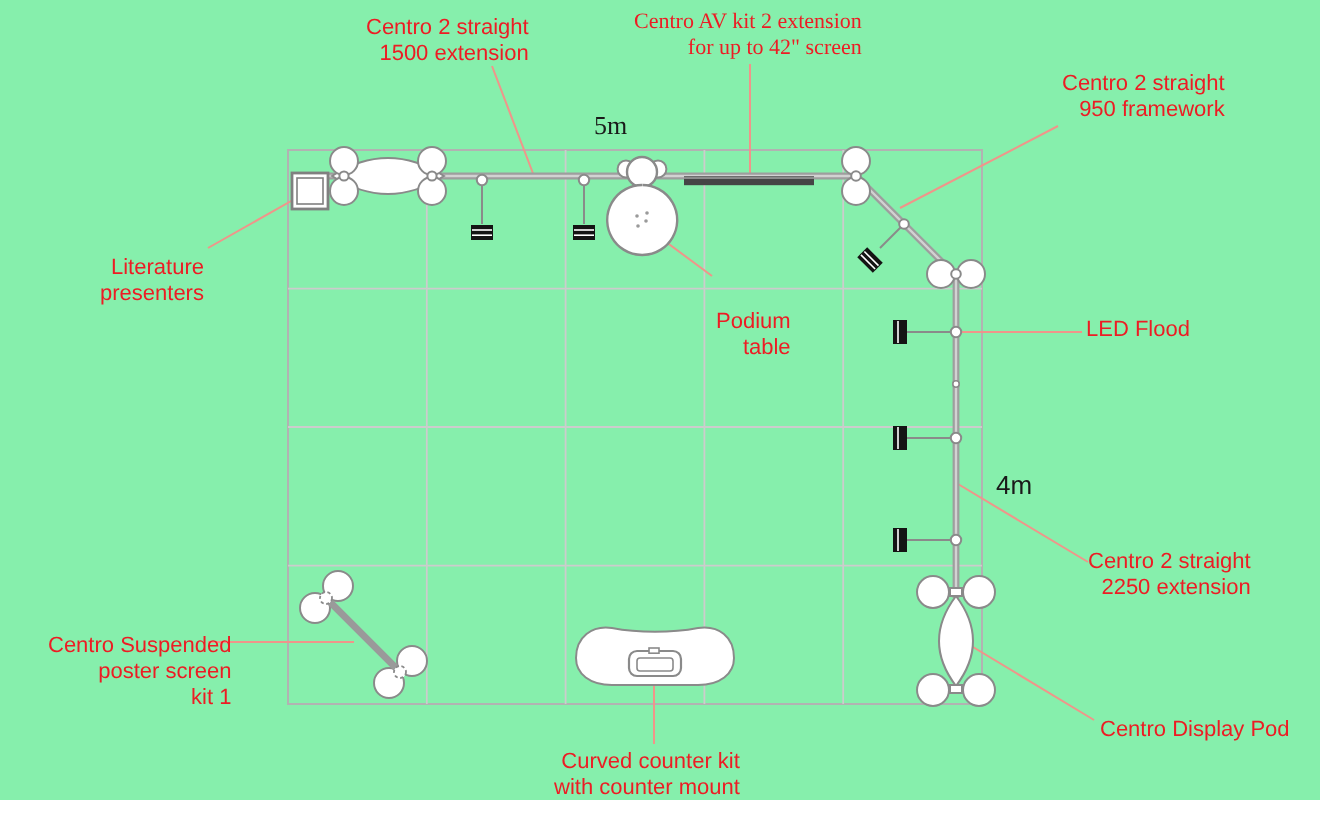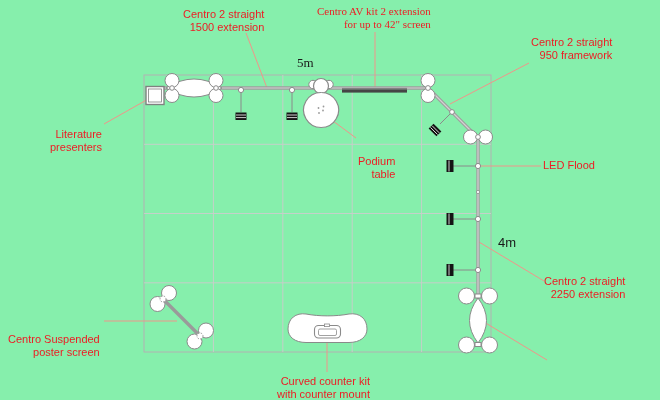--- a/index.html
+++ b/index.html
@@ -223,24 +223,28 @@
 
   <div class="lbl" style="left:543px;top:159px;">
     <span>LED Flood</span>
   </div>
 
   <div class="lbl" style="left:544px;top:275px;">
     <span>Centro 2 straight</span>
     <span>2250 extension</span>
   </div>
 
-
-  <div class="lbl" style="left:8px;top:317px;margin-top:16px;">
+  <div class="lbl" style="left:550px;top:359px;">
+    <span>Centro Display Pod</span>
+  </div>
+
+  <div class="lbl" style="left:24px;top:317px;">
     <span>Centro Suspended</span>
     <span>poster screen</span>
+    <span>kit 1</span>
   </div>
 
   <div class="lbl" style="left:277px;top:375px;">
     <span>Curved counter kit</span>
     <span>with counter mount</span>
   </div>
 
 </div>
 
 </body></html>

